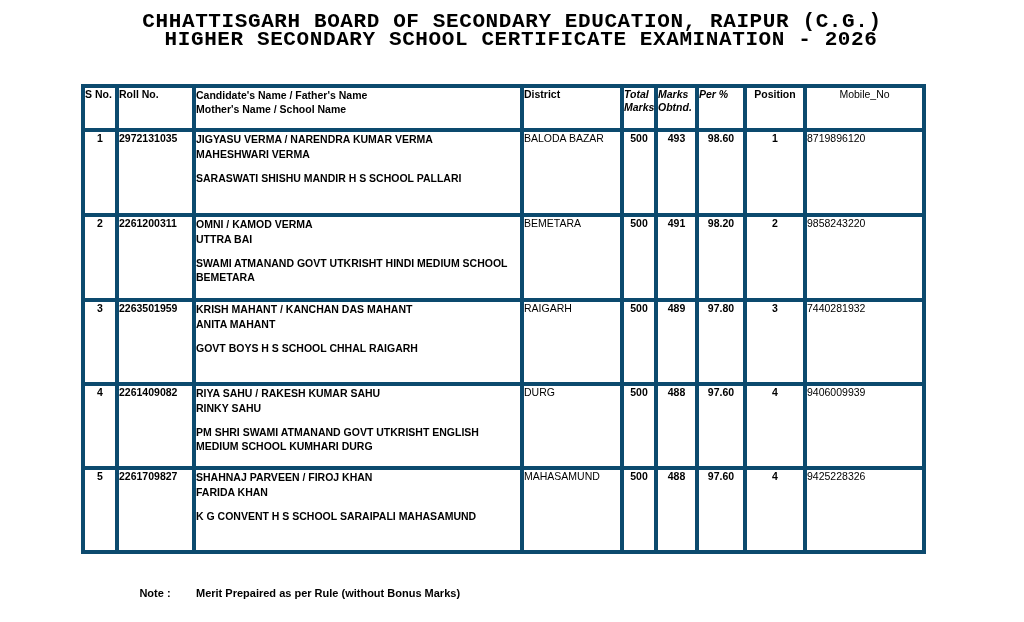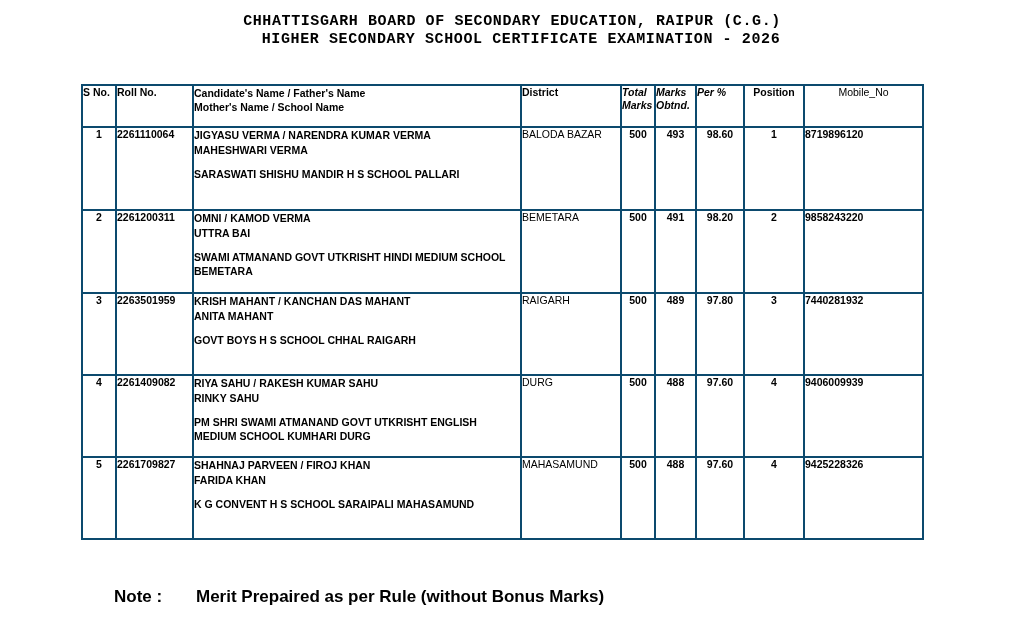--- a/index.html
+++ b/index.html
@@ -15,21 +15,21 @@
     overflow: hidden;
     position: relative;
   }
 
   
   .title-block {
     padding-top: 13px;
     text-align: center;
     font-family: "Liberation Mono", "DejaVu Sans Mono", monospace;
     font-weight: bold;
-    font-size: 15px;
+    font-size: 21px;
     letter-spacing: 0.6px;
     line-height: 18px;
     color: #000;
   }
   .title-line-1 { padding-left: 0px; }
   .title-line-2 { padding-left: 0px; }
   .title-line-3 { padding-left: 18px; }
 
   
   .table-wrap {
@@ -38,21 +38,21 @@
     top: 84px;
     width: 841px;
   }
   table.merit {
     border-collapse: collapse;
     width: 841px;
     table-layout: fixed;
   }
   table.merit th,
   table.merit td {
-    border: 2px solid #0c4a6e;
+    border: 4px solid #0c4a6e;
     vertical-align: top;
     padding: 0;
     font-size: 10.5px;
   }
 
   
   col.c-sno      { width: 34px;  }
   col.c-roll     { width: 77px;  }
   col.c-cand     { width: 328px; }
   col.c-dist     { width: 100px; }
@@ -109,34 +109,35 @@
   }
   .cell-num {
     padding: 20px 0 0 0;
     text-align: center;
     font-weight: bold;
     font-size: 10px;
   }
   .cell-mob {
     padding: 20px 0 0 15px;
     text-align: left;
-    font-weight: bold;
+    font-weight: normal;
     font-size: 10px;
     margin-top: 44px;
   }
 
   
   .note-row {
     position: absolute;
     left: 114px;
     top: 587px;
-    font-size: 17px;
+    font-size: 11px;
     font-weight: bold;
     color: #000;
     display: flex;
+    text-align: center;
   }
   .note-label { width: 82px; }
   .note-text  { }
 </style>
 </head>
 <body>
 
 <div class="title-block">
   <div class="title-line-1">CHHATTISGARH BOARD OF SECONDARY EDUCATION, RAIPUR (C.G.)</div>
   <div class="title-line-3">HIGHER SECONDARY SCHOOL CERTIFICATE EXAMINATION - 2026</div>
@@ -173,21 +174,21 @@
           <div>Obtnd.</div>
         </th>
         <th class="hd-stack">Per %</th>
         <th class="hd-center">Position</th>
         <th class="hd-mob">Mobile_No</th>
       </tr>
     </thead>
     <tbody>
       <tr>
         <td class="cell-sno">1</td>
-        <td class="cell-roll">2261110064</td>
+        <td class="cell-roll">2972131035</td>
         <td class="cell-cand">
           <div>JIGYASU VERMA / NARENDRA KUMAR VERMA</div>
           <div>MAHESHWARI VERMA</div>
           <div class="school">SARASWATI SHISHU MANDIR H S SCHOOL PALLARI</div>
         </td>
         <td class="cell-dist">BALODA BAZAR</td>
         <td class="cell-num">500</td>
         <td class="cell-num">493</td>
         <td class="cell-num">98.60</td>
         <td class="cell-num">1</td>

